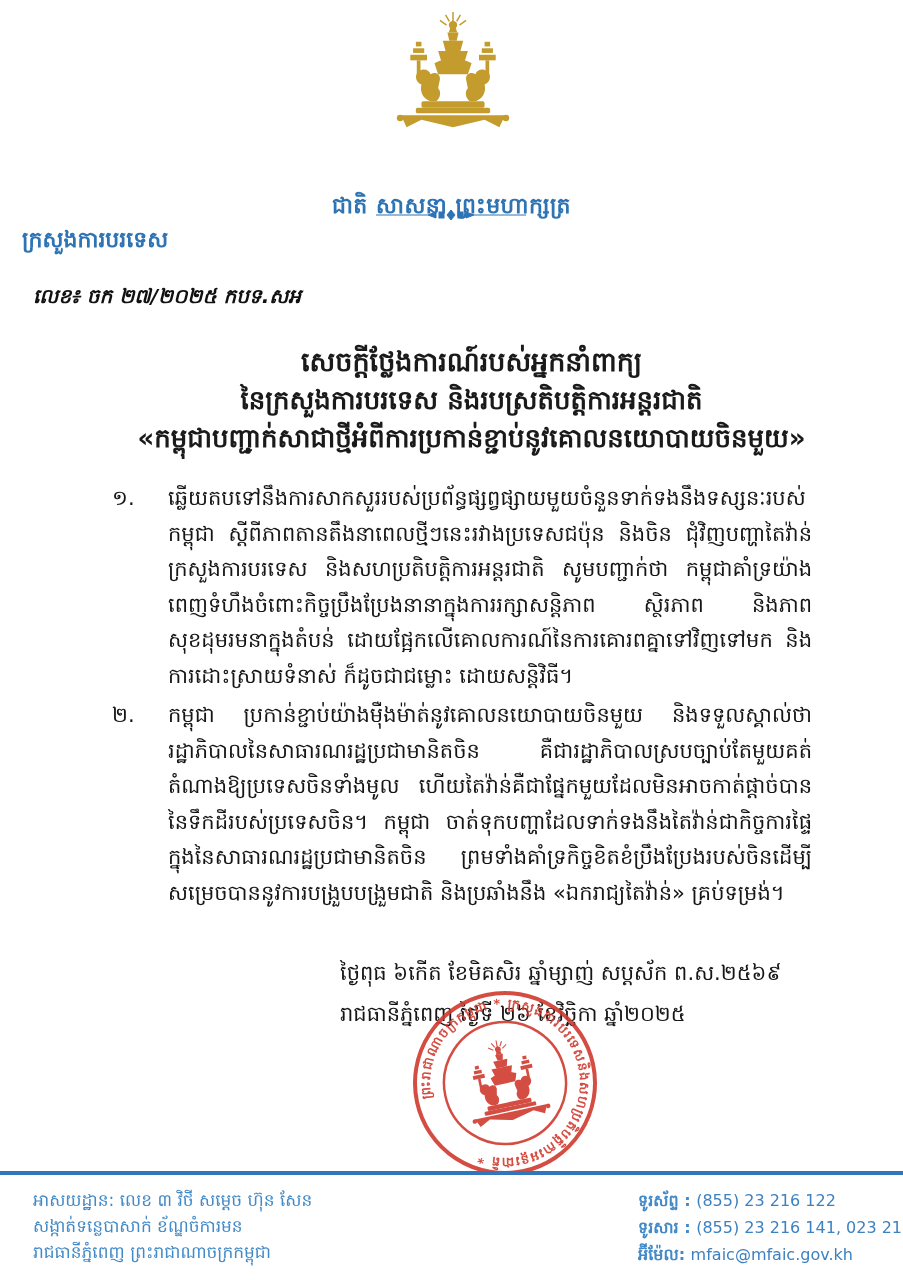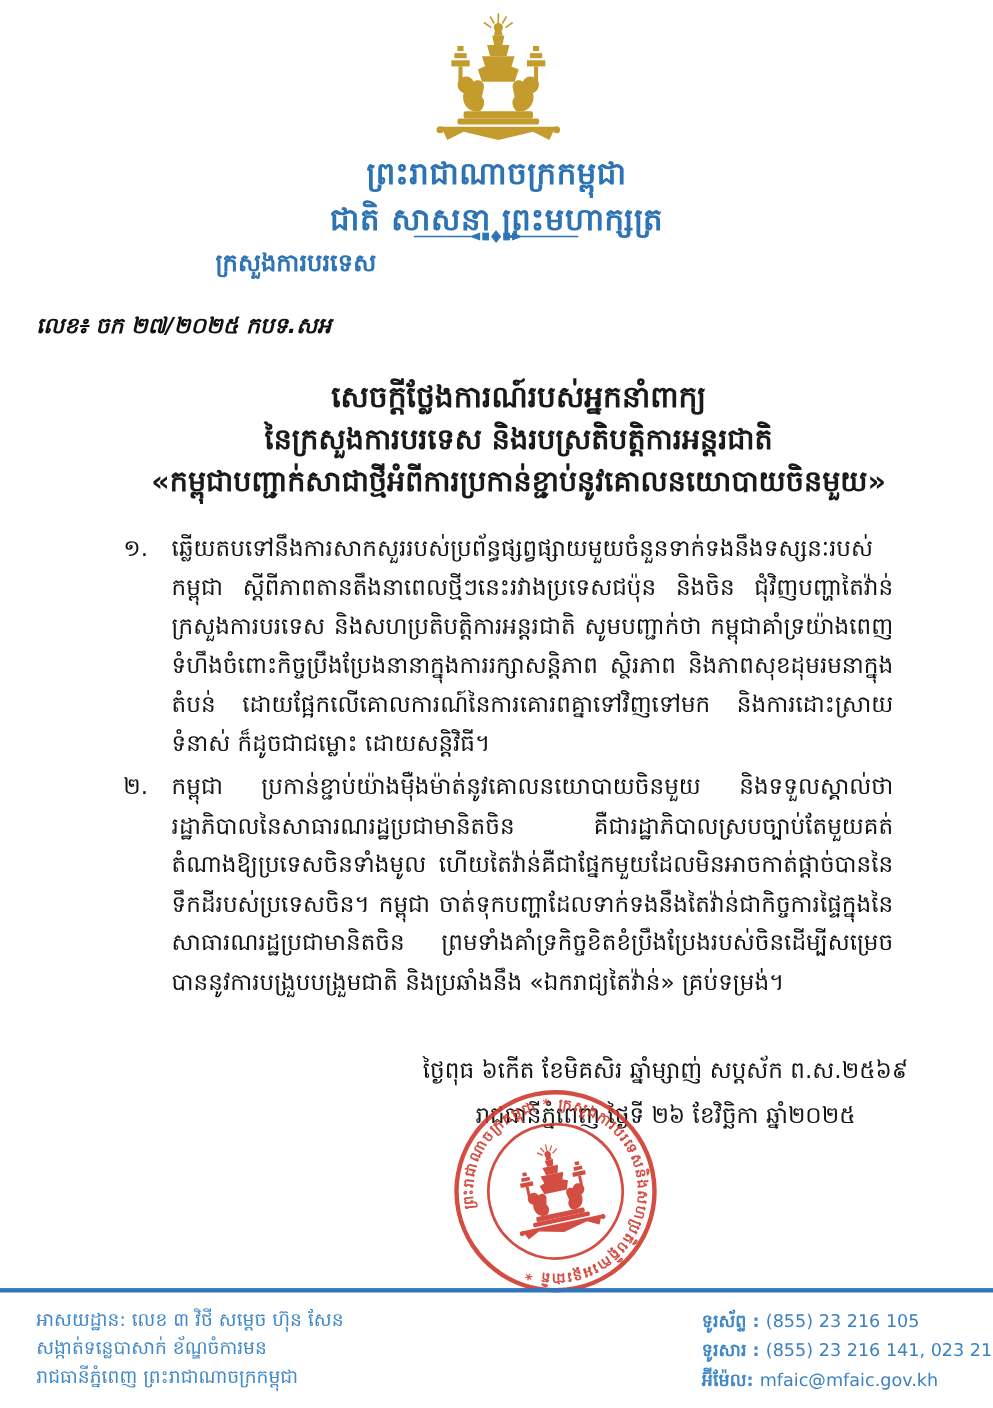--- a/index.html
+++ b/index.html
@@ -9,44 +9,44 @@
     background:#ffffff; overflow:hidden;
     font-family:"DejaVu Sans","Liberation Sans",sans-serif;
     color:#1a1a1a;
   }
   .abs { position:absolute; }
   .centered { left:0; width:903px; text-align:center; }
 
   
   .arms-gold { left:388px; top:10px; }
   .kingdom   { top:140px; font-size:28px; font-weight:bold; color:#2E74B5; letter-spacing:.5px; }
-  .motto     { top:182px; font-size:28px; font-weight:bold; color:#2E74B5; letter-spacing:.5px; }
+  .motto     { top:192px; font-size:22px; font-weight:bold; color:#2E74B5; letter-spacing:.5px; }
   .ornament  { top:208px; }
 
   
-  .ministry  { left:22px; top:225px; width:320px; text-align:right;
+  .ministry  { left:22px; top:225px; width:320px; text-align:left;
                color:#2E74B5; font-weight:bold; font-size:22px; line-height:29px; }
   .refno     { left:33px; top:283px; font-size:20px; font-weight:bold; color:#111;font-style:italic; }
 
   
   .title-block { top:343px;padding-left:40px; }
   .title-block .t1 { font-size:27px; font-weight:bold; line-height:38px; }
   .title-block .t2 { font-size:26px; font-weight:bold; line-height:38px; }
   .title-block .t3 { font-size:26px; font-weight:bold; line-height:38px; }
 
   
   .para { left:112px; width:700px; font-size:21px; line-height:35.5px;
           text-align:justify; color:#151515; }
   .para .num  { position:absolute; left:0; top:0; }
-  .para .text { display:block; margin-left:44px; }
+  .para .text { display:block; margin-left:56px; }
   .p1 { top:481px; }
   .p2 { top:698px; }
 
   
-  .dateline { left:340px; top:953px; width:530px; text-align:center;
+  .dateline { left:340px; top:953px; width:530px; 
               font-size:21px; line-height:41px; color:#151515; }
 
   
   .seal { left:394px; top:986px; }
 
   
   .footrule { left:0; top:1171px; width:903px; height:4px; background:#3076BC; }
   .footer-left  { left:33px;  top:1187px; font-size:17px; line-height:26px;
                   color:#4189C7; font-weight:normal; }
   .footer-right { left:638px; top:1187px; width:265px; font-size:16px; line-height:27px;
@@ -90,21 +90,20 @@
     </g>
   </symbol>
 </svg>
 
 <div class="page">
 
   <svg class="abs arms-gold" width="130" height="123" viewBox="0 0 140 132">
     <use href="#royal-arms" color="#C49B2D"></use>
   </svg>
 
-  <div class="abs centered kingdom">ព្រះរាជាណាចក្រកម្ពុជា</div>
   <div class="abs centered motto">ជាតិ សាសនា ព្រះមហាក្សត្រ</div>
 
   <svg class="abs ornament" style="left:376px" width="150" height="14" viewBox="0 0 150 14">
     <g stroke="#2E74B5" fill="#2E74B5">
       <line x1="0" y1="7" x2="52" y2="7" stroke-width="1.2"></line>
       <path d="M52 7 l8 -3 v6 Z"></path>
       <rect x="63" y="4" width="5" height="6"></rect>
       <path d="M75 2 l4 5 -4 5 -4 -5 Z"></path>
       <rect x="82" y="4" width="5" height="6"></rect>
       <path d="M98 7 l-8 -3 v6 Z"></path>
@@ -153,21 +152,21 @@
 
   <div class="abs footer-left">
     <div>អាសយដ្ឋាន: លេខ ៣ វិថី សម្តេច ហ៊ុន សែន</div>
     <div>សង្កាត់ទន្លេបាសាក់ ខ័ណ្ឌចំការមន</div>
     <div>រាជធានីភ្នំពេញ ព្រះរាជាណាចក្រកម្ពុជា</div>
   </div>
 
   <div class="abs footer-right">
     <div>
       <span>ទូរស័ព្ទ :</span>
-      <span class="lat">(855) 23 216 105</span>
+      <span class="lat">(855) 23 216 122</span>
     </div>
     <div>
       <span>ទូរសារ :</span>
       <span class="lat">(855) 23 216 141, 023 213 341</span>
     </div>
     <div>
       <span>អ៊ីម៉ែល:</span>
       <span class="lat">mfaic@mfaic.gov.kh</span>
     </div>
   </div>

